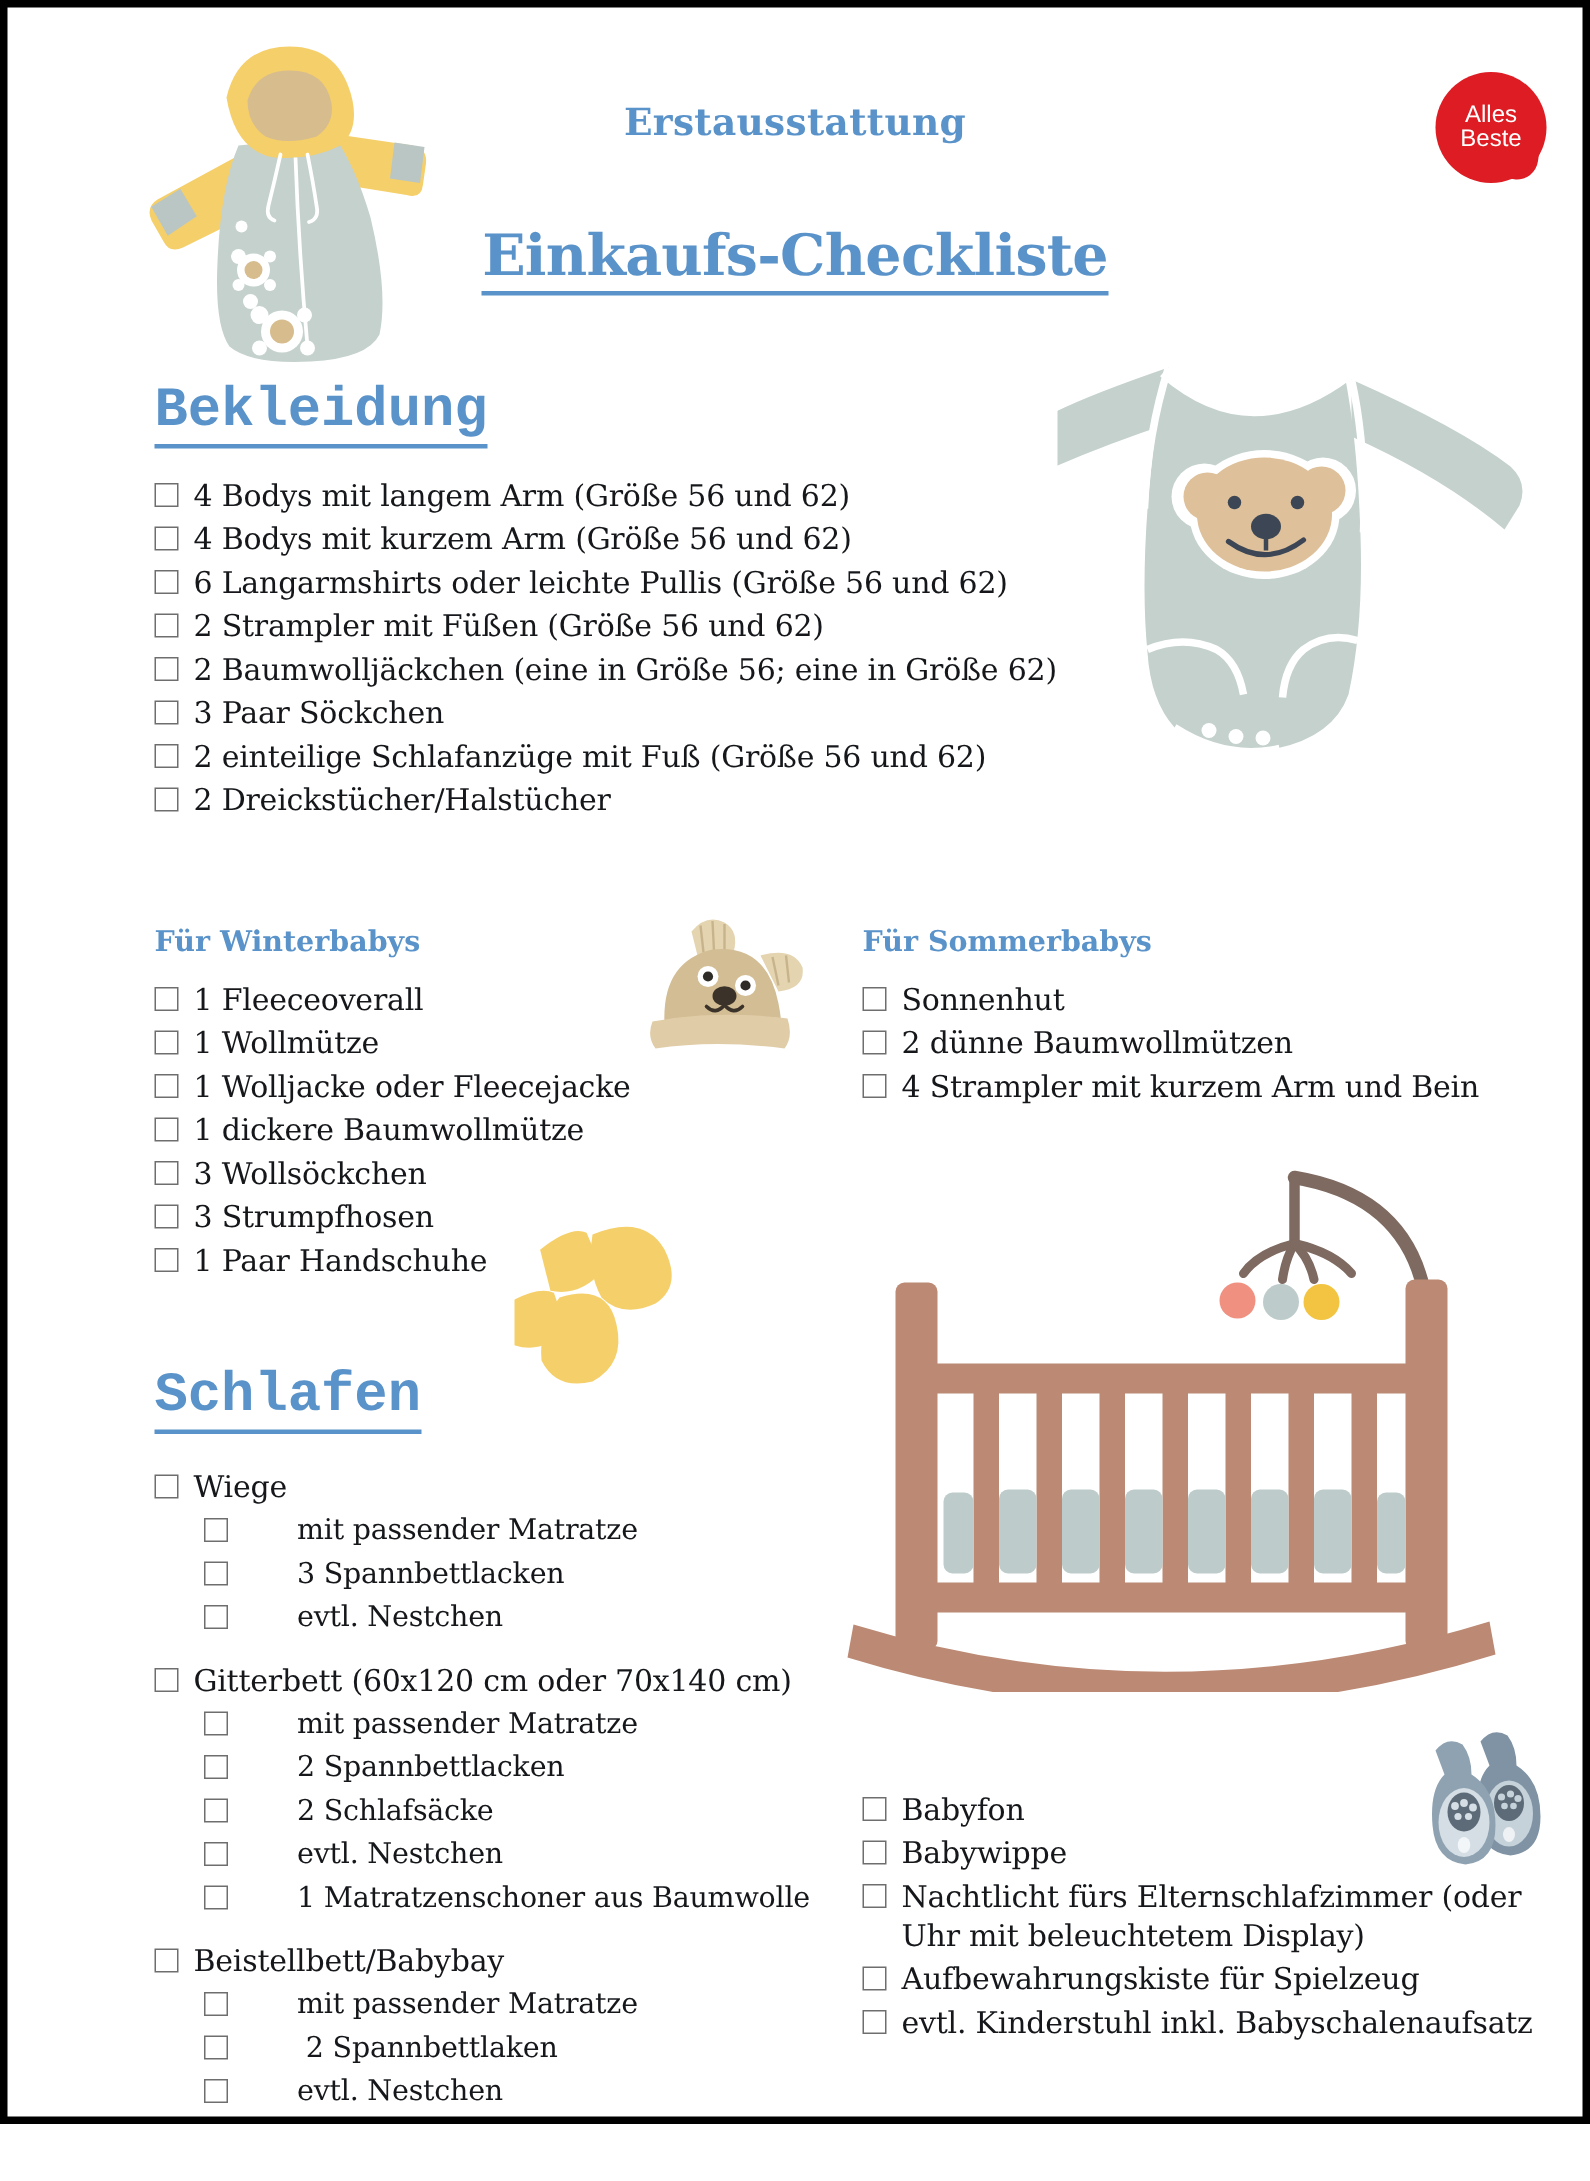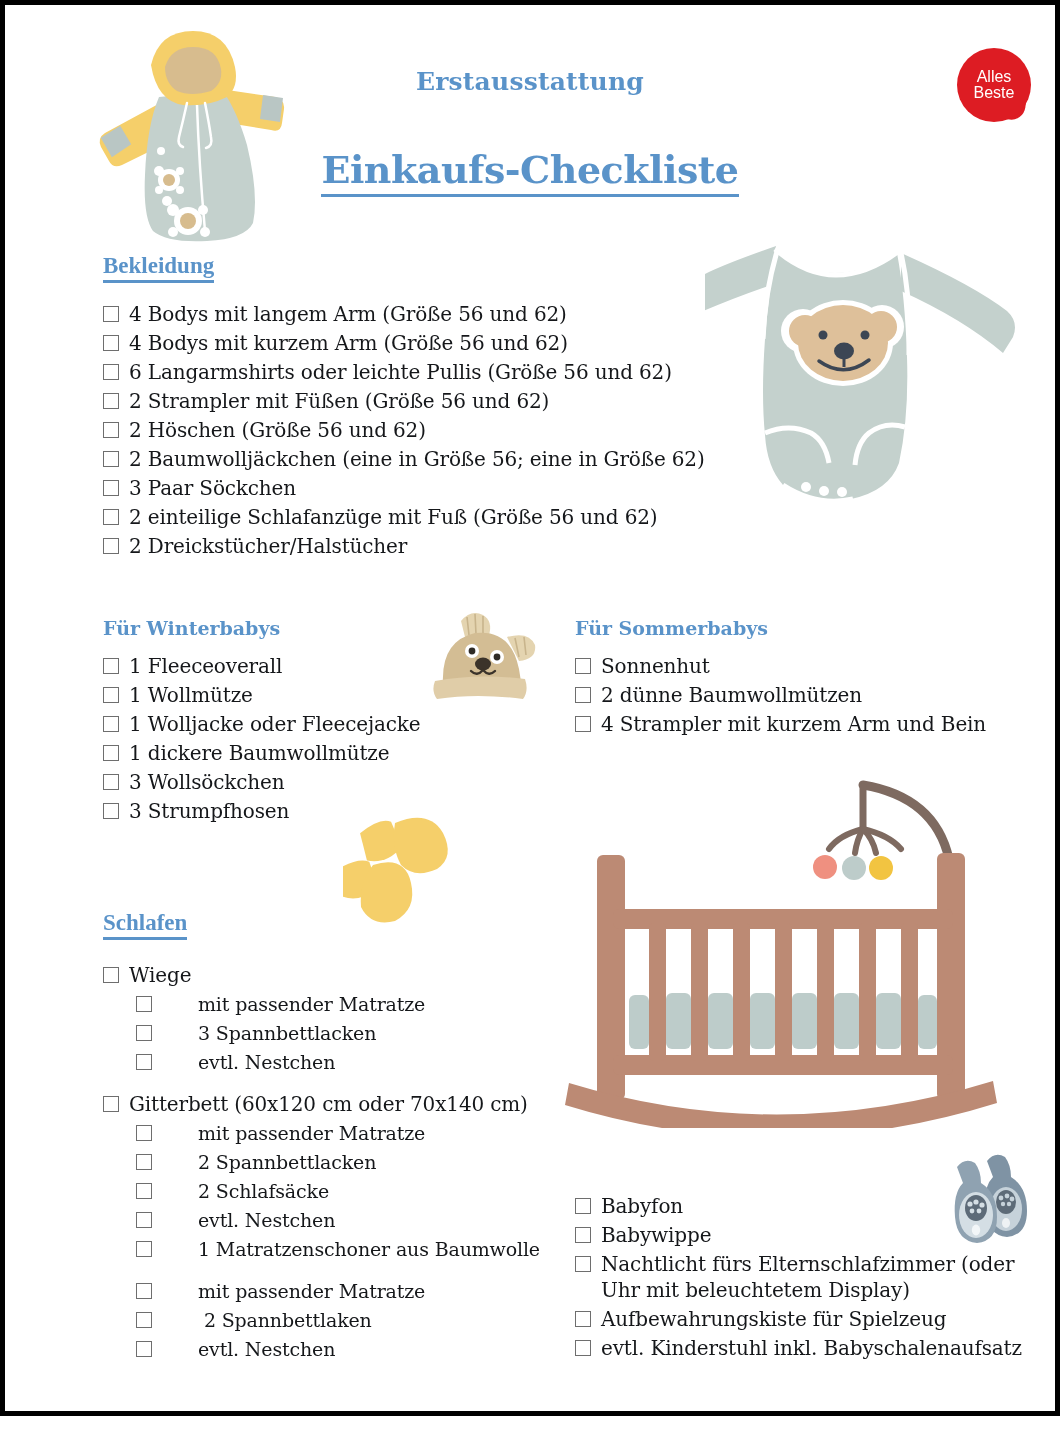--- a/index.html
+++ b/index.html
@@ -87,23 +87,23 @@
     font-family: "Liberation Sans", sans-serif;
     font-weight: normal;
     font-size: 16px;
     line-height: 1.02;
     z-index: 2;
   }
 
   
   .sec-h1 {
     color: #5a93c9;
-    font-family: Liberation Serif, serif;
+    font-family: Liberation Mono, monospace;
     font-weight: bold;
-    font-size: 23px;
+    font-size: 37px;
     display: inline-block;
     border-bottom: 3px solid #5a93c9;
     padding-bottom: 1px;
   }
   .sec-h2 {
     color: #5a93c9;
     font-family: "DejaVu Serif", "Liberation Serif", serif;
     font-weight: bold;
     font-size: 19px;
   }
@@ -409,24 +409,20 @@
         <li class="citem">
           <span class="cbox"></span>
           <span class="clabel">6 Langarmshirts oder leichte Pullis (Größe 56 und 62)</span>
         </li>
         <li class="citem">
           <span class="cbox"></span>
           <span class="clabel">2 Strampler mit Füßen (Größe 56 und 62)</span>
         </li>
         <li class="citem">
           <span class="cbox"></span>
-          <span class="clabel">2 Höschen (Größe 56 und 62)</span>
-        </li>
-        <li class="citem">
-          <span class="cbox"></span>
           <span class="clabel">2 Baumwolljäckchen (eine in Größe 56; eine in Größe 62)</span>
         </li>
         <li class="citem">
           <span class="cbox"></span>
           <span class="clabel">3 Paar Söckchen</span>
         </li>
         <li class="citem">
           <span class="cbox"></span>
           <span class="clabel">2 einteilige Schlafanzüge mit Fuß (Größe 56 und 62)</span>
         </li>
@@ -456,20 +452,24 @@
           <span class="cbox"></span>
           <span class="clabel">1 dickere Baumwollmütze</span>
         </li>
         <li class="citem">
           <span class="cbox"></span>
           <span class="clabel">3 Wollsöckchen</span>
         </li>
         <li class="citem">
           <span class="cbox"></span>
           <span class="clabel">3 Strumpfhosen</span>
+        </li>
+        <li class="citem">
+          <span class="cbox"></span>
+          <span class="clabel">1 Paar Handschuhe</span>
         </li>
       </ul>
   </div>
 
   <div class="sec-sommer">
     <div class="sec-h2">Für Sommerbabys</div>
     <ul class="clist" id="list-sommer">
         <li class="citem">
           <span class="cbox"></span>
           <span class="clabel">Sonnenhut</span>
@@ -526,20 +526,24 @@
           <li class="citem sub">
             <span class="cbox"></span>
             <span class="clabel">evtl. Nestchen</span>
           </li>
           <li class="citem sub">
             <span class="cbox"></span>
             <span class="clabel">1 Matratzenschoner aus Baumwolle</span>
           </li>
         </div>
         <div class="group">
+          <li class="citem">
+            <span class="cbox"></span>
+            <span class="clabel">Beistellbett/Babybay</span>
+          </li>
           <li class="citem sub">
             <span class="cbox"></span>
             <span class="clabel">mit passender Matratze</span>
           </li>
           <li class="citem sub">
             <span class="cbox"></span>
             <span class="clabel"> 2 Spannbettlaken</span>
           </li>
           <li class="citem sub">
             <span class="cbox"></span>

